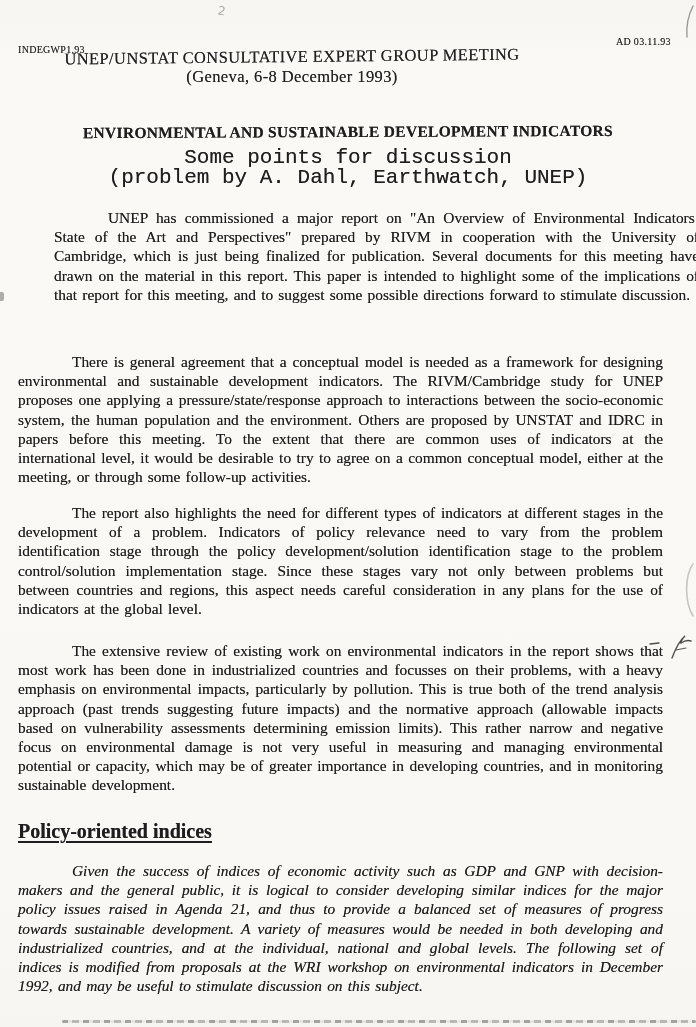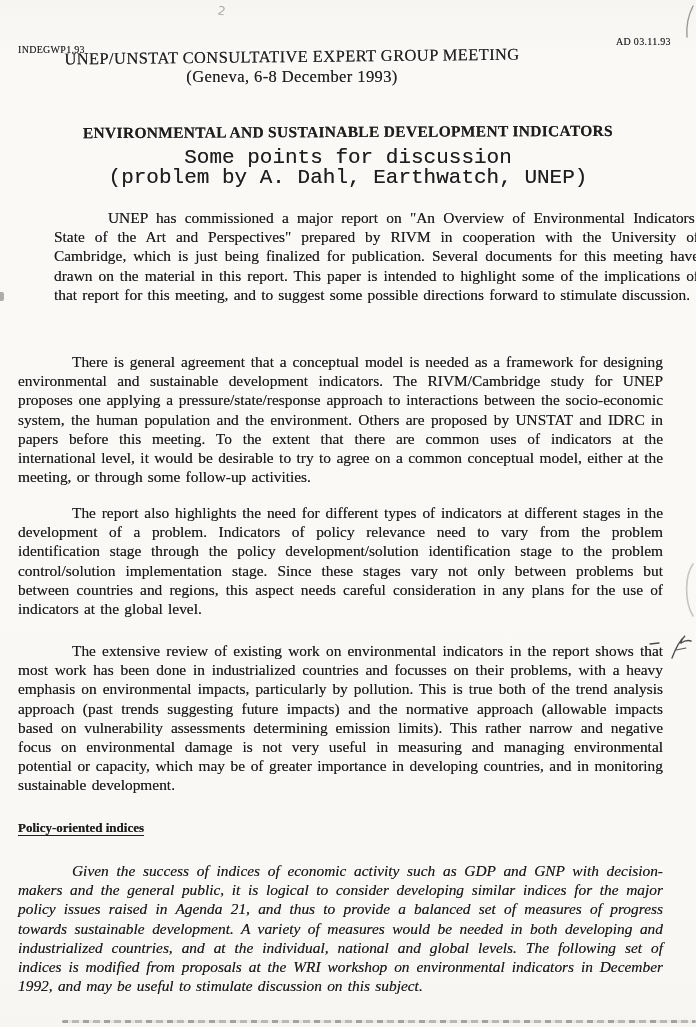--- a/index.html
+++ b/index.html
@@ -76,21 +76,21 @@
   }
   .p1 { top: 208px; margin-left: 36px; }
   .p2 { top: 352px; }
   .p3 { top: 503px; }
   .p4 { top: 641px; }
   .p5 { top: 861px; font-style: italic; }
   .section-heading {
     position: absolute;
     left: 18px; top: 820px;
     font-weight: bold;
-    font-size: 13px;
+    font-size: 20px;
     text-decoration: underline;
     text-underline-offset: 3px;
     text-shadow: 0 0 0.5px rgba(20,20,20,0.7);
   }
   .mark-svg { position: absolute; }
   .check-mark   { left: 648px; top: 632px; }
   .margin-curve { left: 681px; top: 563px; }
   .corner-stroke{ left: 678px; top: 4px; }
   .edge-dash {
     position: absolute;

